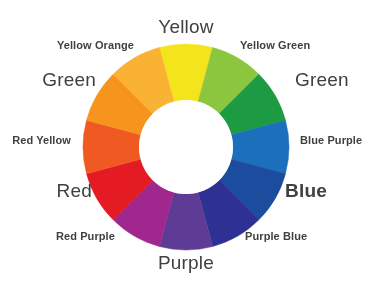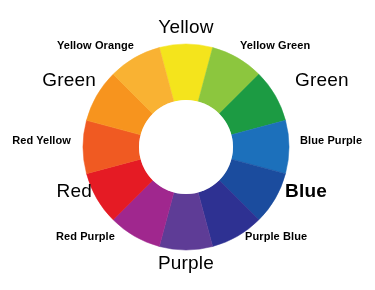--- a/index.html
+++ b/index.html
@@ -27,21 +27,21 @@
     left: 0;
     top: 0;
     width: 375px;
     height: 290px;
     display: block;
   }
   .wheel-label {
     position: absolute;
     white-space: nowrap;
     line-height: 1;
-    color: #000000;
+    color: #404040;
   }
   .wheel-label.primary {
     font-size: 19px;
     font-weight: 400;
     letter-spacing: 0.2px;
   }
   .wheel-label.secondary {
     font-size: 11px;
     font-weight: 700;
     letter-spacing: 0.1px;

